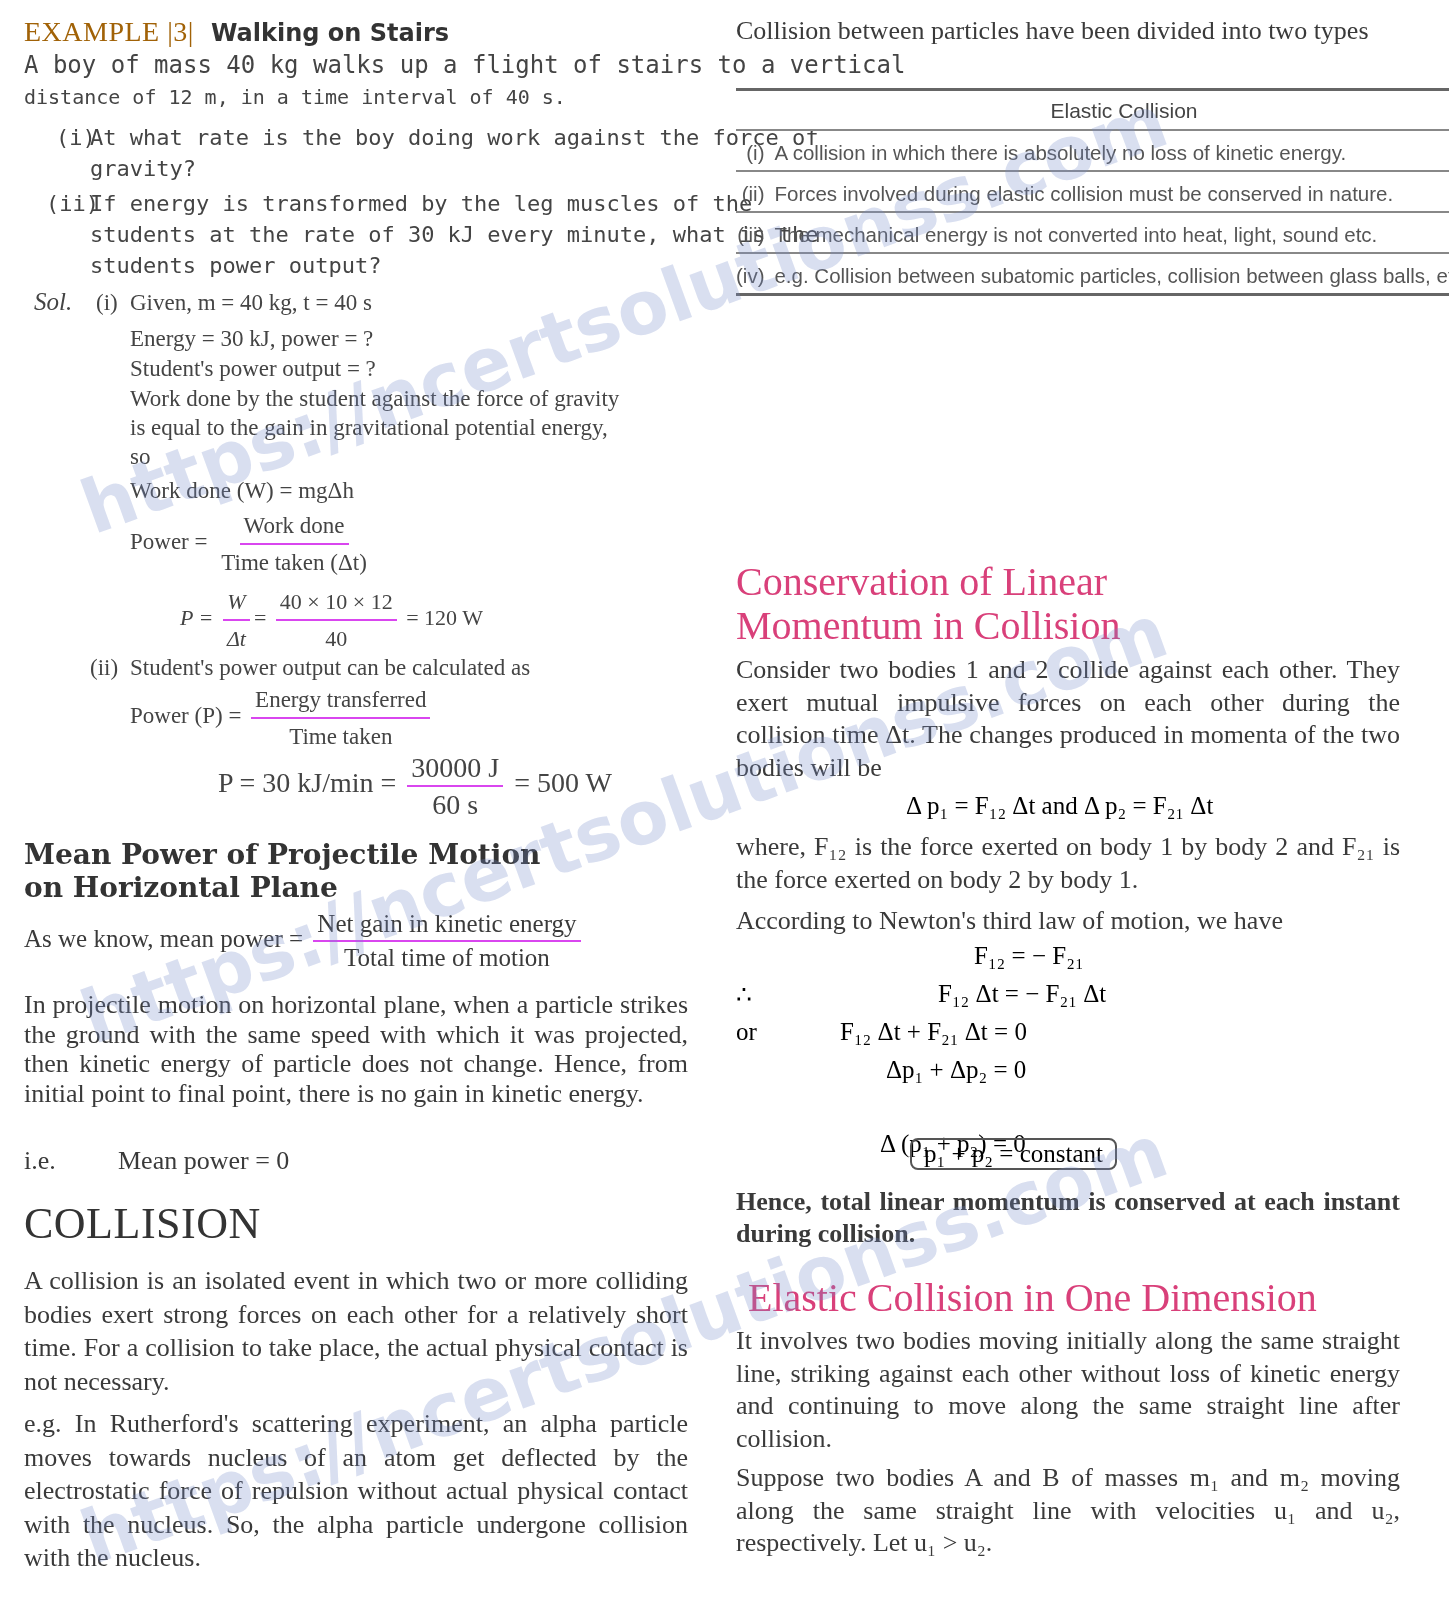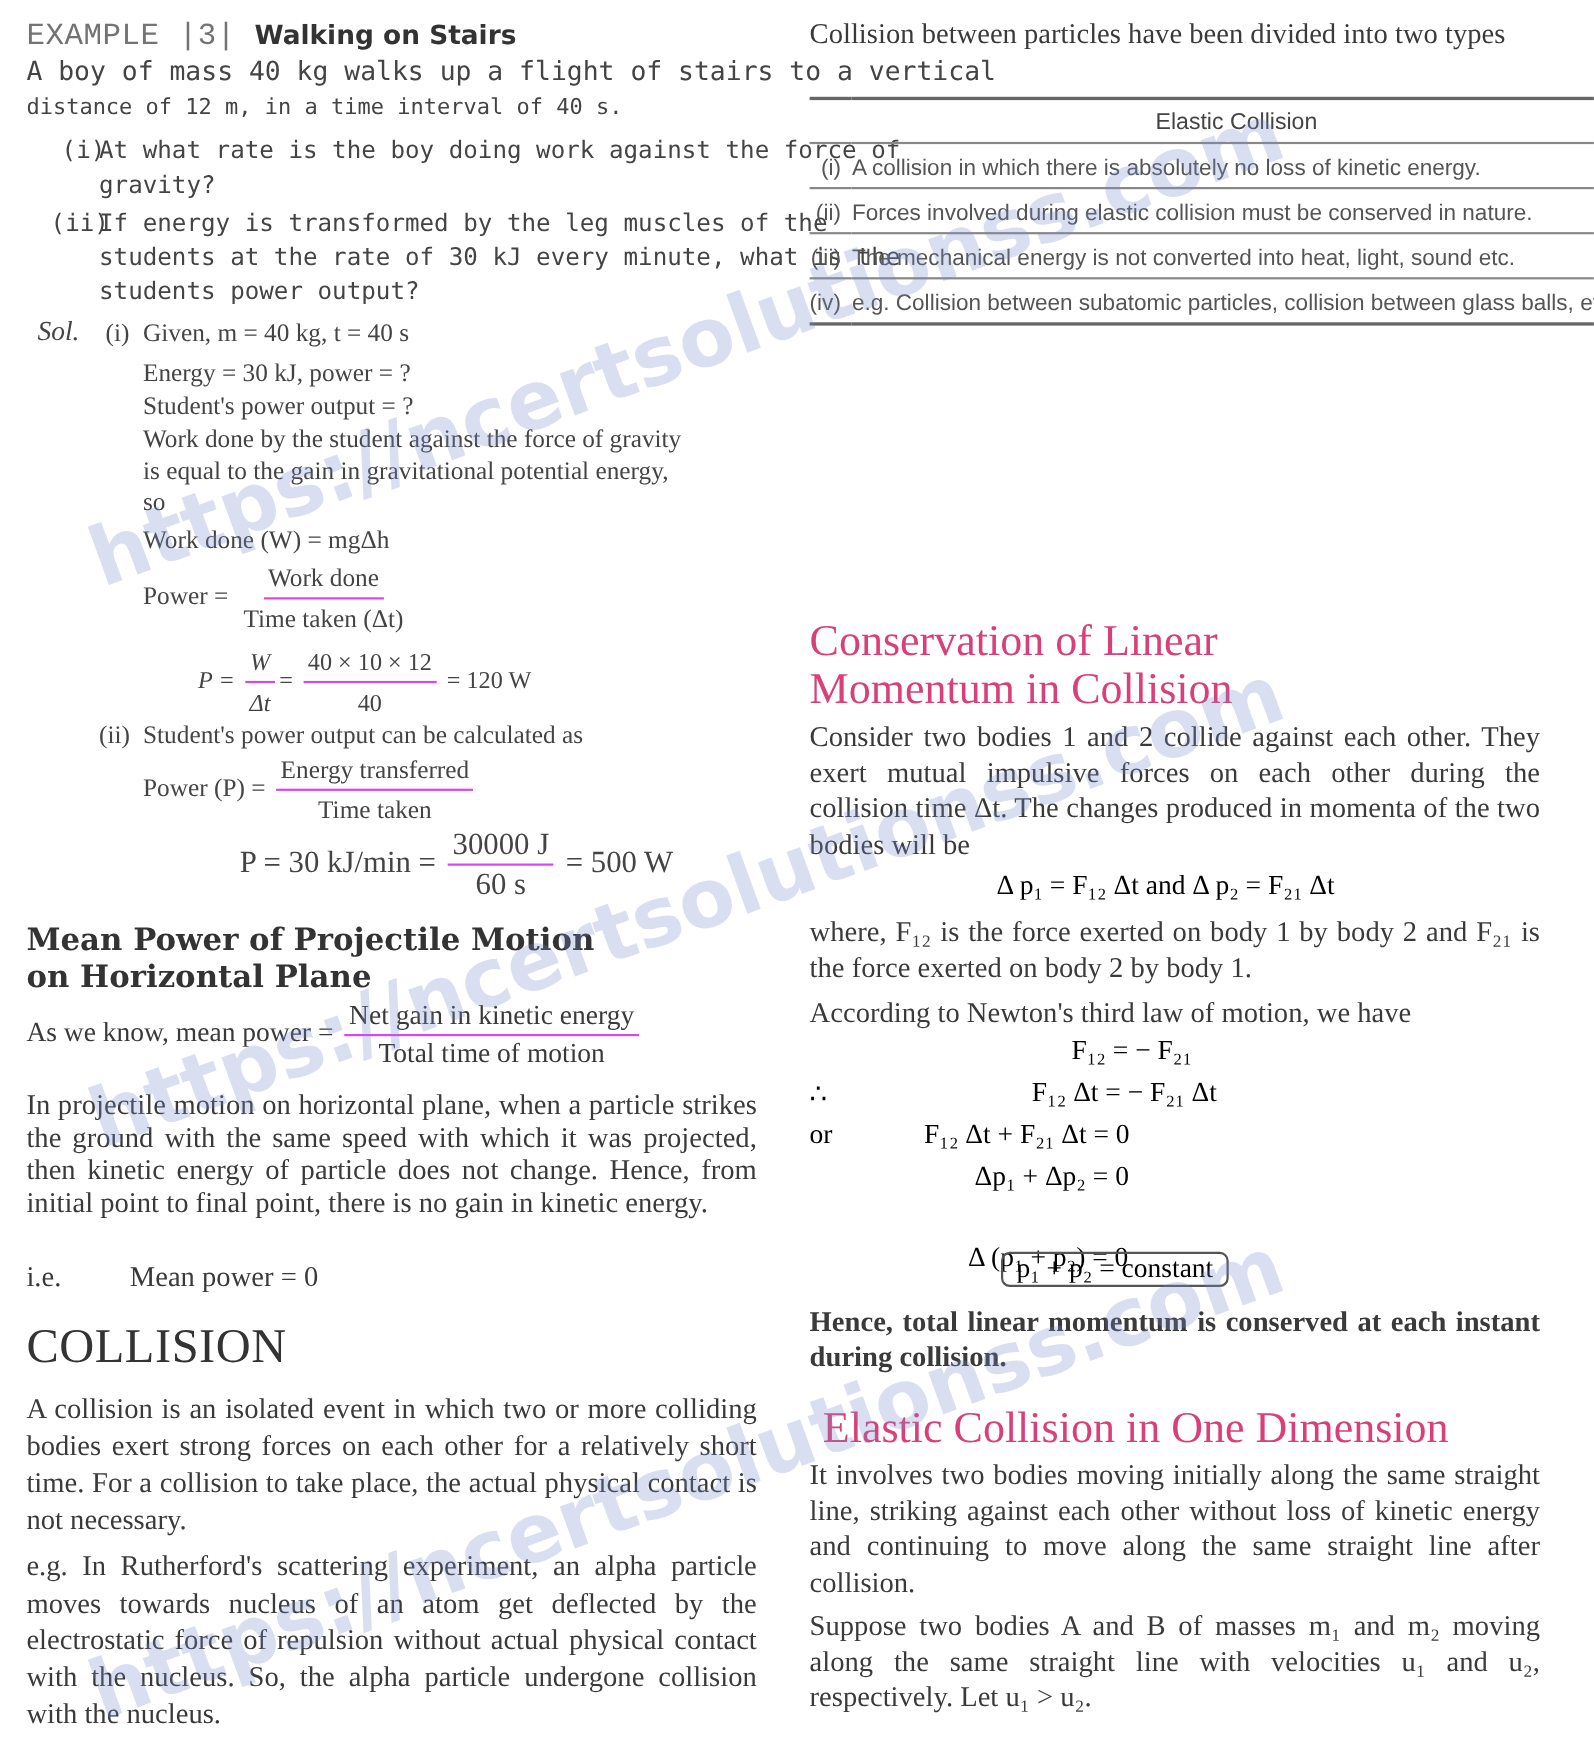--- a/index.html
+++ b/index.html
@@ -4,21 +4,21 @@
 <style>
   html, body { margin:0; padding:0; background:#ffffff; }
   body { width:1449px; height:1603px; position:relative; overflow:hidden; color:#3a3a3a;
          font-family:"Liberation Serif", "DejaVu Serif", serif; }
   .col { position:absolute; top:0; }
   .left { left:24px; width:676px; }
   .right { left:748px; width:676px; }
   .abs { position:absolute; white-space:nowrap; }
   .body-text { font-size:26px; line-height:33px; text-align:justify; }
   .ex-head { font-size:28px; }
-  .ex-label { color:#737373; font-family:Liberation Mono, monospace; letter-spacing:0.5px; }
+  .ex-label { color:#a16207; font-family:Liberation Serif, serif; letter-spacing:0.5px; }
   .ex-title { font-family:"DejaVu Sans", sans-serif; font-weight:bold; font-size:24px; color:#333; }
   .q { font-family:"DejaVu Sans Mono", "Liberation Mono", monospace; font-size:22px; line-height:31px; color:#444; }
   .sol { font-size:23px; line-height:31px; color:#444; }
   .frac { display:inline-flex; flex-direction:column; align-items:center; vertical-align:middle; margin:0 4px; }
   .frac .num { border-bottom:2px solid #d946ef; padding:0 4px 2px;text-align:right; }
   .frac .den { padding:2px 4px 0; }
   .h2 { font-family:"DejaVu Serif", serif; font-weight:bold; font-size:28px; line-height:34px; color:#333; }
   .h1 { font-family:"Liberation Serif", serif; font-size:44px; font-weight:normal; color:#333; letter-spacing:0.5px; }
   .h-pink { font-family:"Liberation Serif", serif; font-size:40px; line-height:44px; color:#d9407a; }
   table.cmp { border-collapse:collapse; width:676px; font-family:"Liberation Sans", sans-serif; font-size:20.5px; color:#555; }

